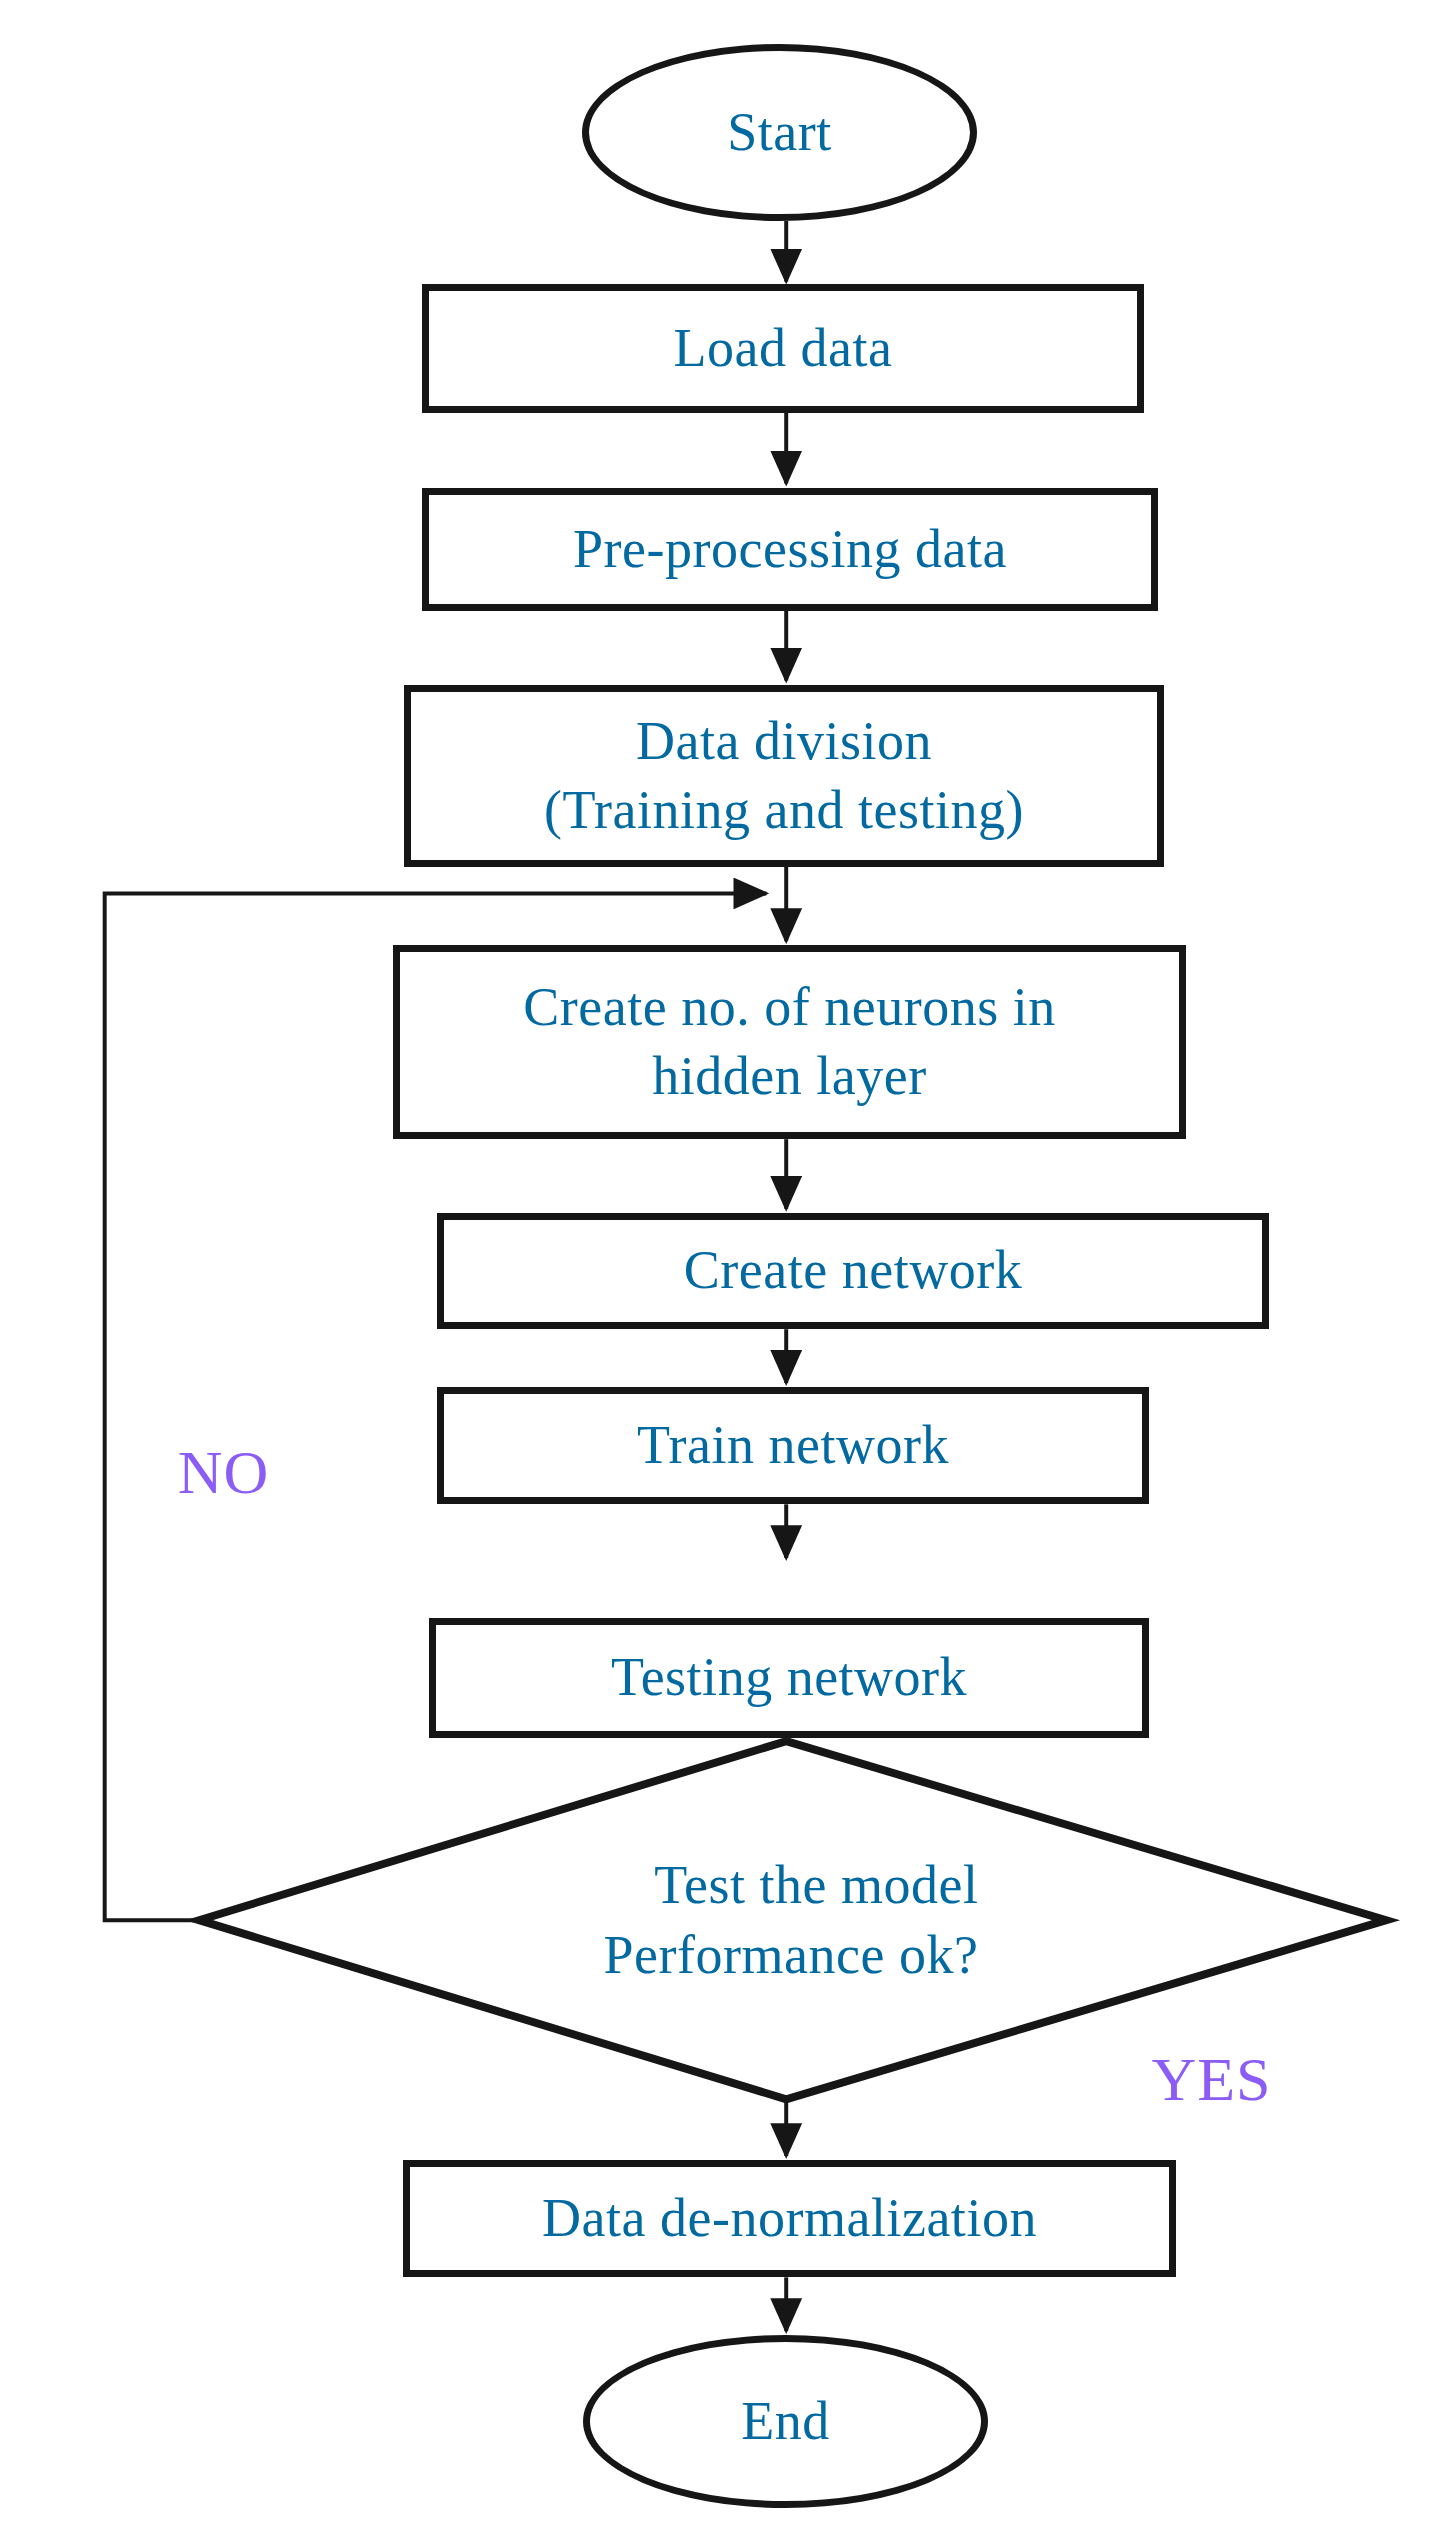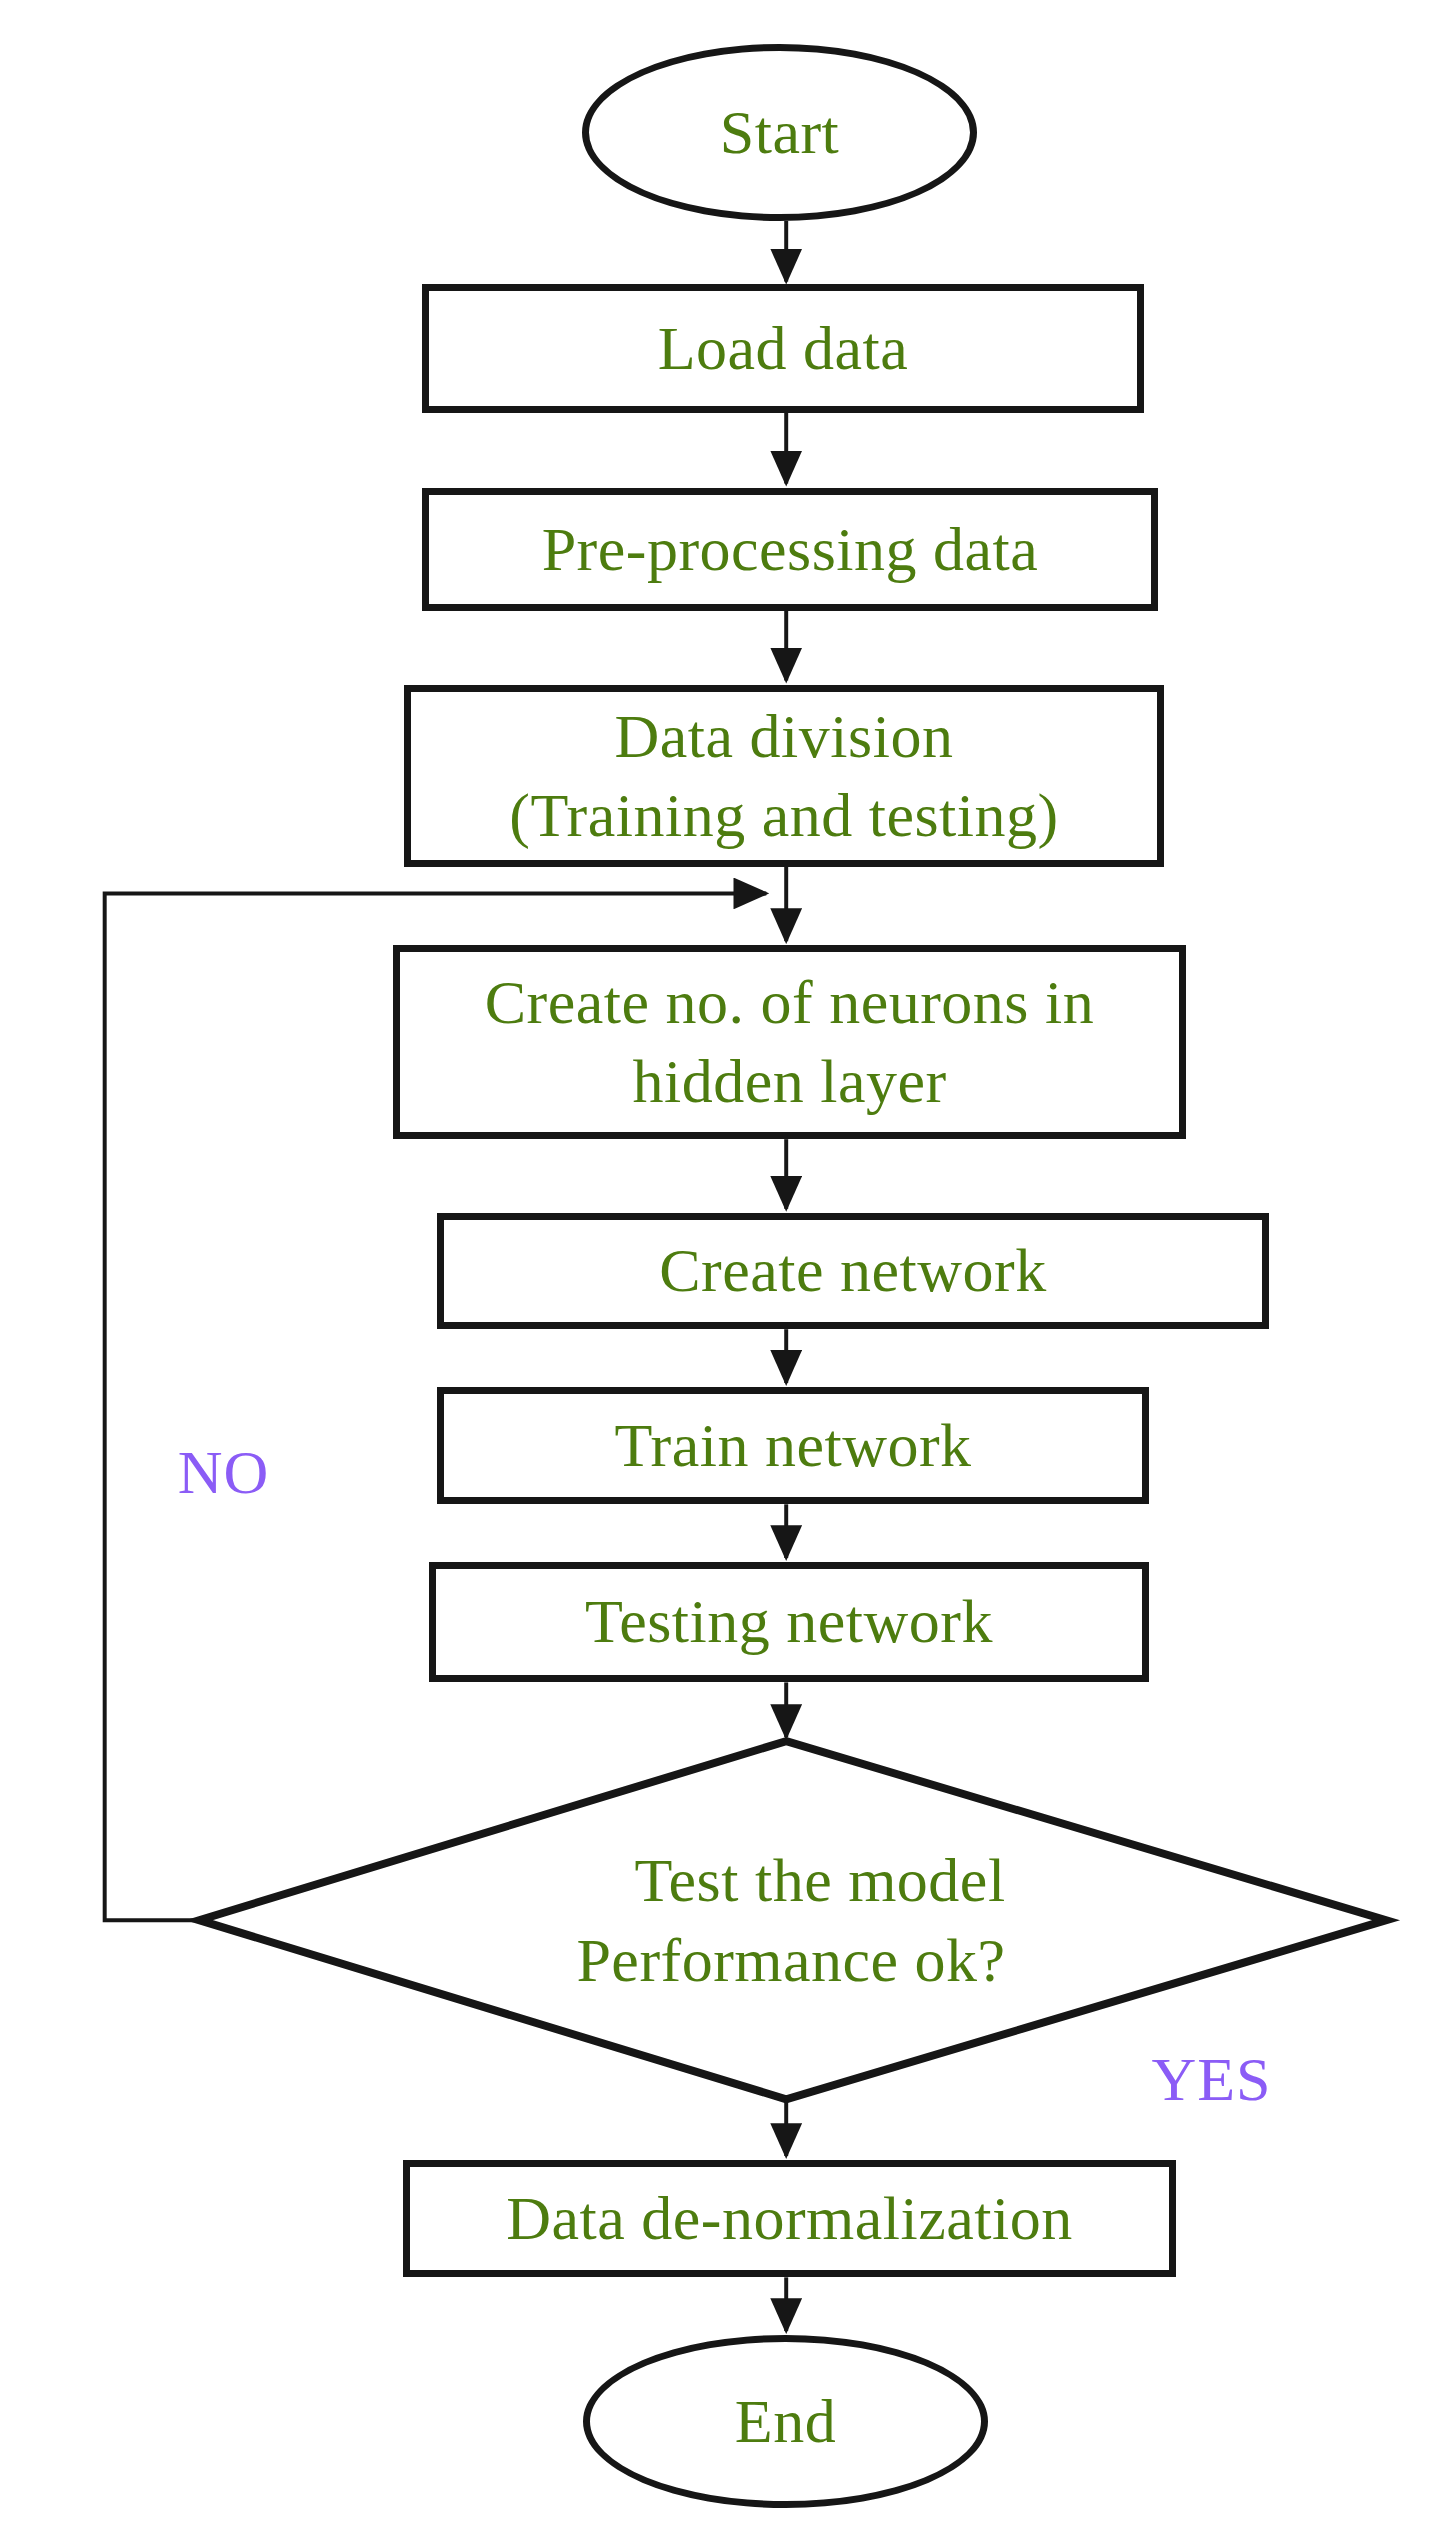--- a/index.html
+++ b/index.html
@@ -33,43 +33,43 @@
   }
   .process {
     border: 7px solid #161616;
   }
   .terminator {
     border: 7px solid #161616;
     border-radius: 50%;
   }
   .label {
     white-space: pre-line;
-    font-size: 62px;
+    font-size: 54px;
     line-height: 1.28;
     letter-spacing: 0.5px;
-    color: #4d7c0f;
+    color: #0369a1;
   }
   .edge-label {
     position: absolute;
     display: flex;
     align-items: center;
     justify-content: center;
     font-size: 62px;
     letter-spacing: 1px;
     color: #8b5cf6;
   }
   
   #node-start    { left: 582px;  top: 44px;   width: 395px; height: 177px; }
   #node-load     { left: 422px;  top: 284px;  width: 722px; height: 129px; }
   #node-preprocess { left: 422px; top: 488px; width: 736px; height: 123px; }
   #node-division { left: 404px;  top: 685px;  width: 760px; height: 182px; justify-content: center; }
   #node-select   { left: 393px;  top: 945px;  width: 793px; height: 194px; }
   #node-create   { left: 437px;  top: 1213px; width: 832px; height: 116px; }
   #node-train    { left: 437px;  top: 1387px; width: 712px; height: 117px; }
-  #node-testing  { left: 429px;  top: 1562px; width: 720px; height: 120px; justify-content: center; }
+  #node-testing  { left: 429px;  top: 1618px; width: 720px; height: 120px; justify-content: center; }
   #node-decision-label { left: 438px; top: 1831px; width: 706px; height: 179px; position: absolute;
                          display: flex; align-items: center; justify-content: center; text-align: right; }
   #node-denormalize { left: 403px; top: 2160px; width: 773px; height: 117px; }
   #node-end      { left: 583px;  top: 2335px; width: 405px; height: 173px; }
   #edge-label-no  { left: 139px;  top: 1431px; width: 169px; height: 82px; }
   #edge-label-yes { left: 1112px; top: 2038px; width: 199px; height: 82px; }
 </style>
 </head>
 <body>
 

